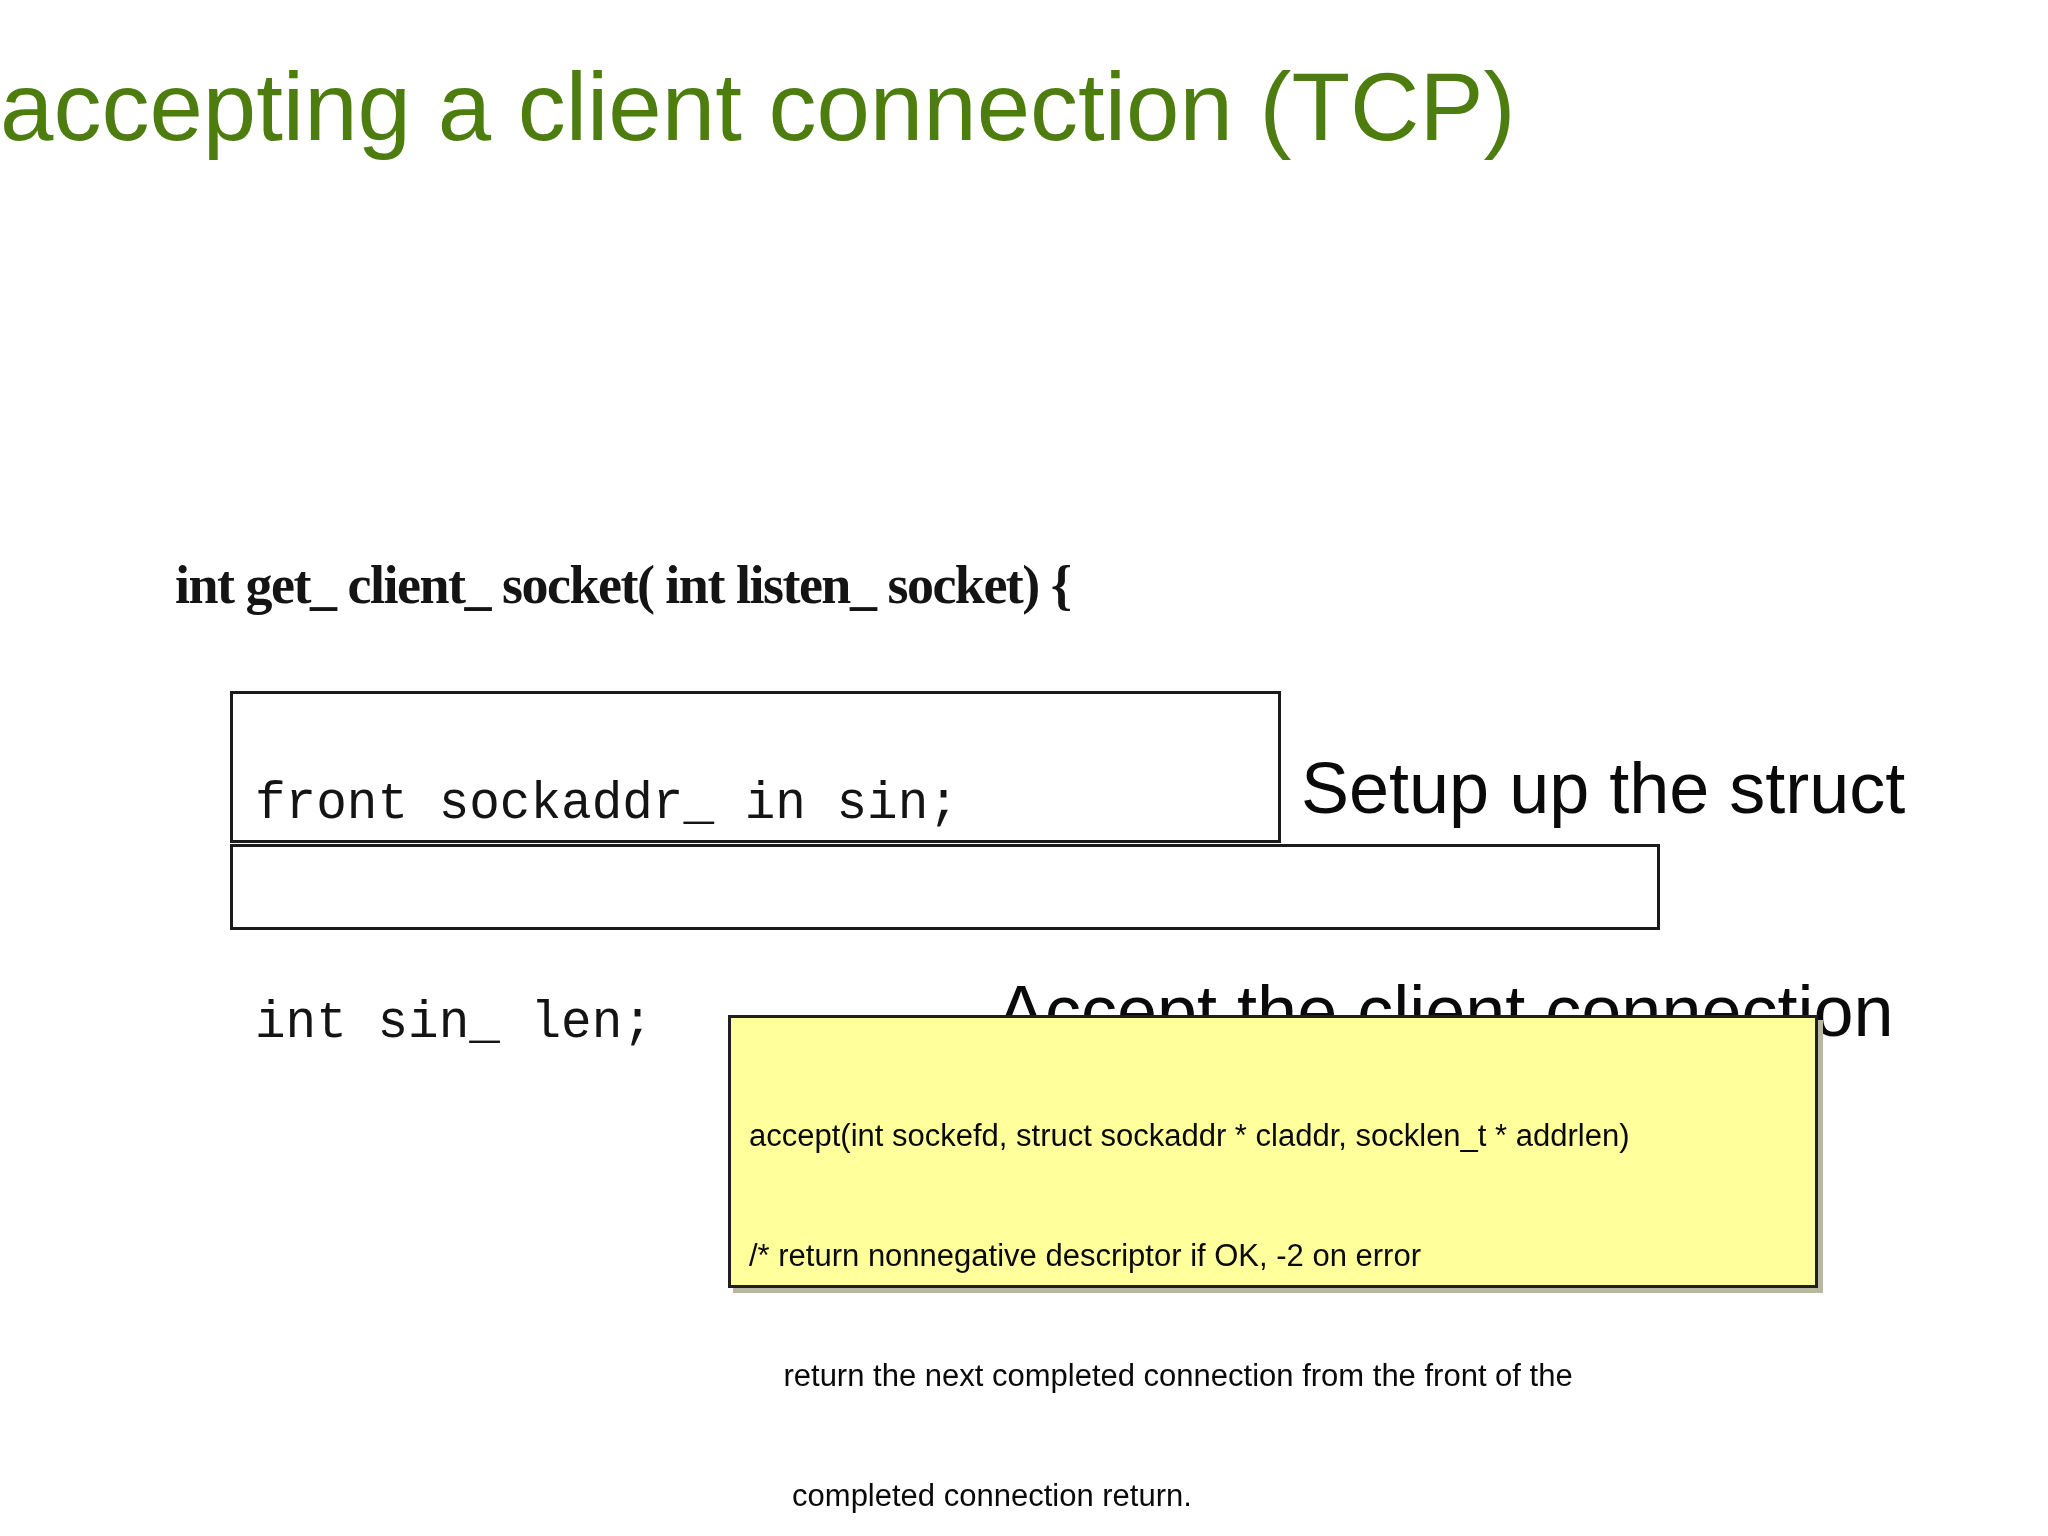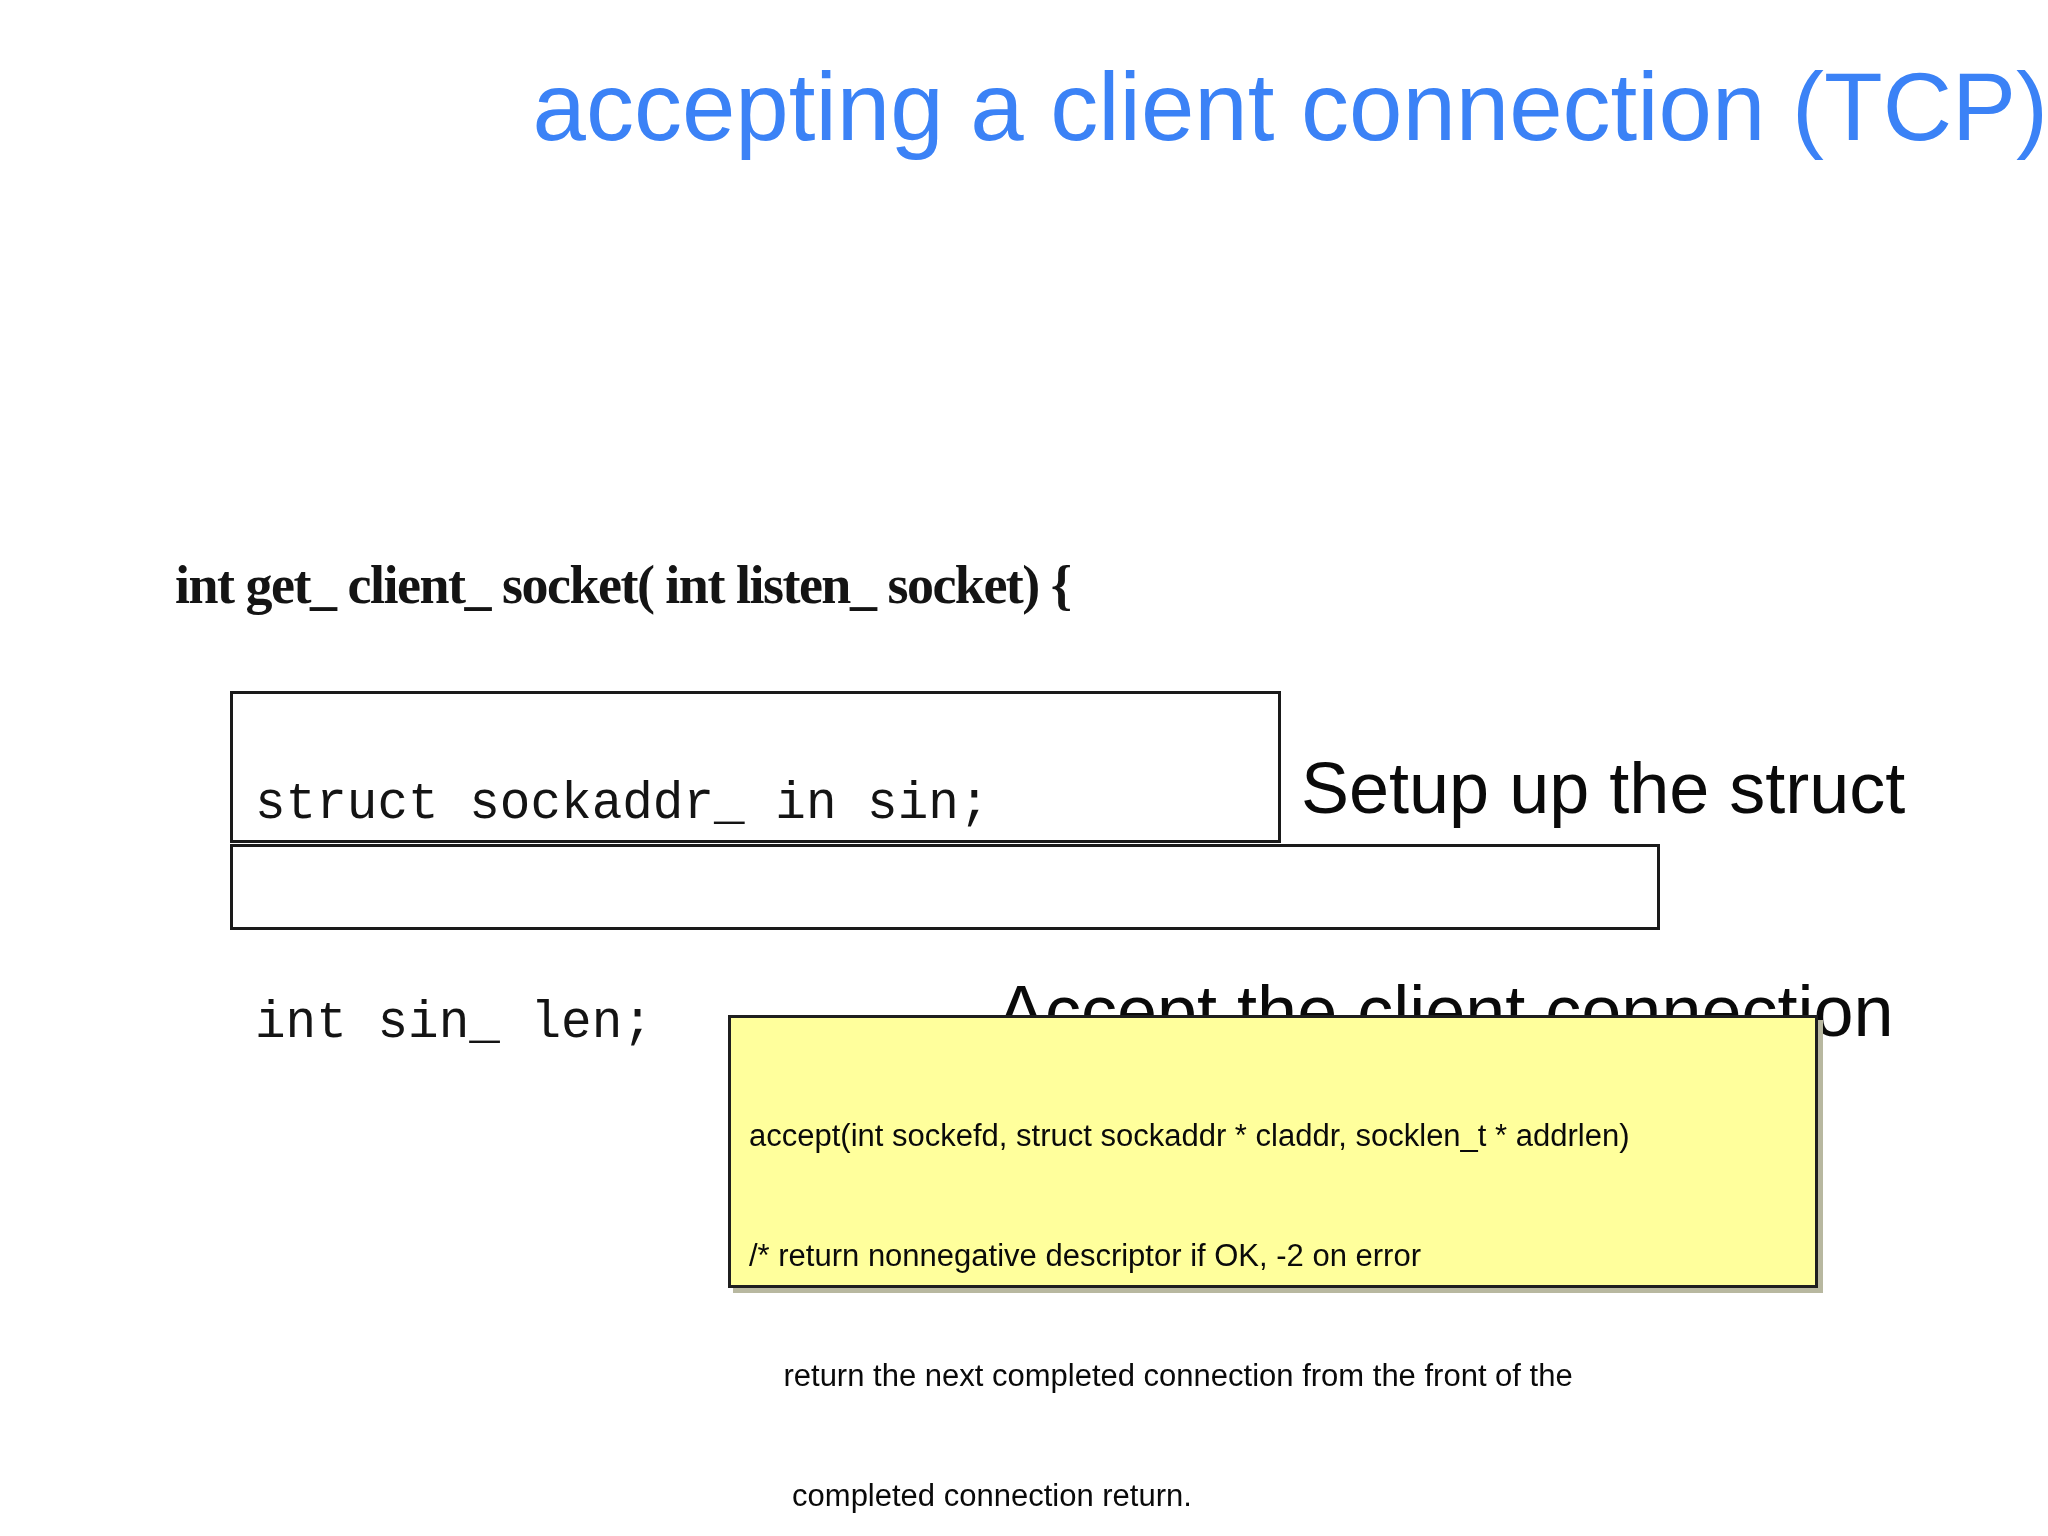--- a/index.html
+++ b/index.html
@@ -14,24 +14,24 @@
     background: #ffffff;
     overflow: hidden;
     font-family: "Liberation Sans", sans-serif;
     color: #0a0a0a;
   }
   .title {
     position: absolute;
     top: 52px;
     left: 0;
     width: 100%;
-    text-align: right;
+    text-align: left;
     font-size: 96px;
     font-weight: 400;
-    color: #3b82f6;
+    color: #4d7c0f;
     white-space: nowrap;
   }
   
   .code {
     position: absolute;
     left: 175px;
     top: 403px;
     font-family: "Liberation Mono", monospace;
     font-size: 51px;
     line-height: 73px;
@@ -90,21 +90,21 @@
 </style>
 </head>
 <body>
 
 <div class="slide">
 
   <div class="title">accepting a client connection (TCP)</div>
 
   <div class="code">
     <div class="line signature">int get_ client_ socket( int listen_ socket) {</div>
-    <div class="line indent">struct sockaddr_ in sin;</div>
+    <div class="line indent">front sockaddr_ in sin;</div>
     <div class="line indent">int sin_ len;</div>
     
     
     
     
     
   </div>
 
   <div class="outline-box box-setup"></div>
 

